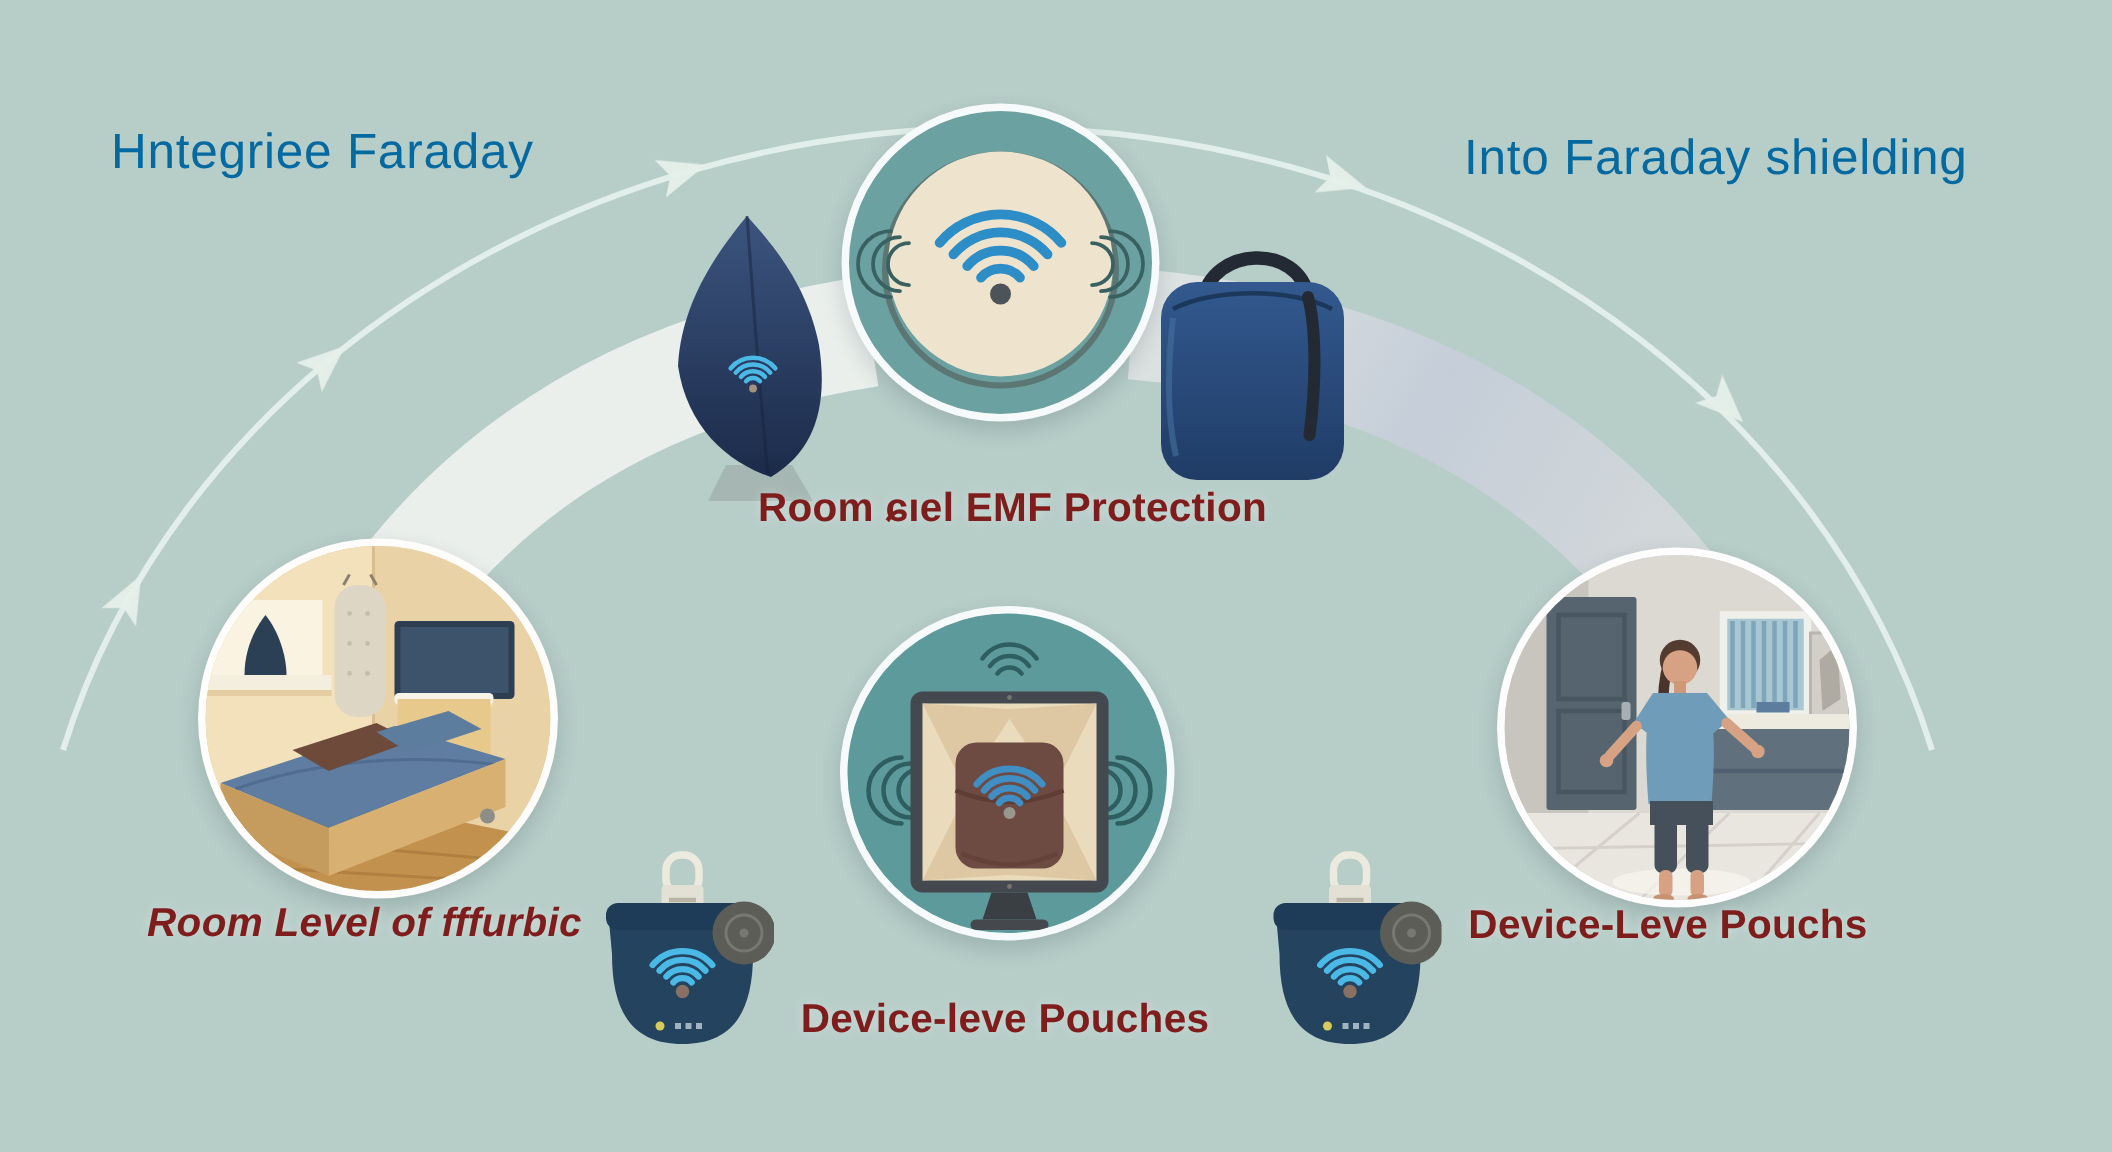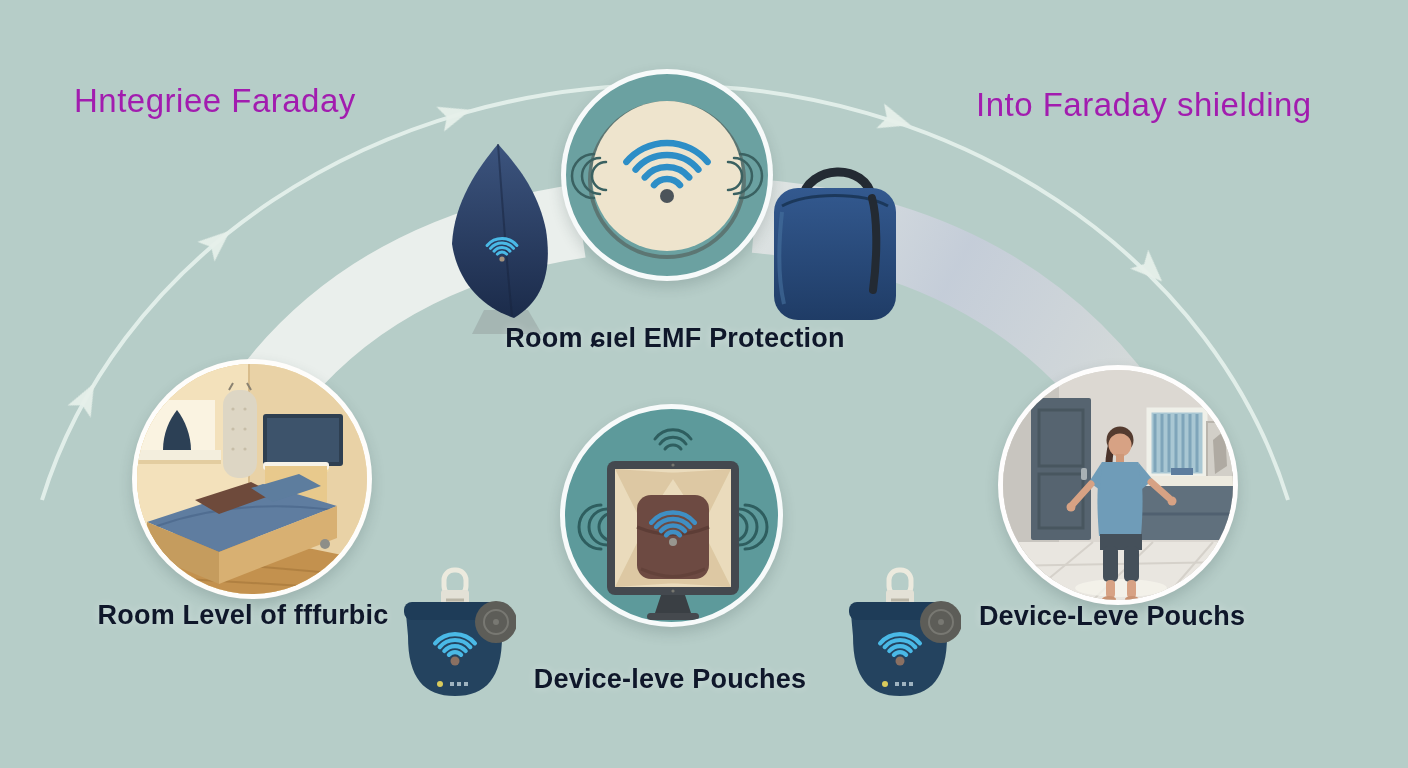--- a/index.html
+++ b/index.html
@@ -9,25 +9,25 @@
     font-family:"Liberation Sans","DejaVu Sans",sans-serif;
   }
   .layer{position:absolute;left:0;top:0;z-index:1;}
   .node{position:absolute;z-index:2;}
   .circle-node{
     box-sizing:border-box;border:5px solid rgba(255,255,255,.95);
     border-radius:50%;overflow:hidden;
     box-shadow:0 6px 14px rgba(40,60,60,.18);
   }
   .title{
-    position:absolute;z-index:3;color:#a21caf;font-size:33px;font-weight:500;
+    position:absolute;z-index:3;color:#0369a1;font-size:33px;font-weight:500;
     letter-spacing:.5px;white-space:nowrap;
   }
   .caption{
-    position:absolute;z-index:3;color:#0f172a;font-size:27px;font-weight:700;
+    position:absolute;z-index:3;color:#7f1d1d;font-size:27px;font-weight:700;
     letter-spacing:.2px;text-align:center;white-space:nowrap;
     text-shadow:0 0 8px rgba(255,255,255,.35);
   }
 </style>
 </head>
 <body>
 
 <div id="canvas">
 
   <svg class="layer" width="1408" height="768" viewBox="0 0 1408 768">
@@ -287,17 +287,17 @@
       <rect x="52" y="116" width="4" height="4" fill="#9fb3c0"></rect>
       <rect x="59" y="116" width="4" height="4" fill="#9fb3c0"></rect>
       <rect x="66" y="116" width="4" height="4" fill="#9fb3c0"></rect>
       <circle cx="98" cy="56" r="21" fill="#5d5d58"></circle>
       <circle cx="98" cy="56" r="12" fill="none" stroke="#787872" stroke-width="2"></circle>
       <circle cx="98" cy="56" r="3" fill="#787872"></circle>
     </svg>
   </div>
 
   <div class="caption" style="left:480px;top:323px;width:390px;">Room ɕıel EMF Protection</div>
-  <div class="caption" style="left:63px;top:600px;width:360px;">Room Level of fffurbic</div>
+  <div class="caption" style="left:63px;top:600px;width:360px;font-style:italic;">Room Level of fffurbic</div>
   <div class="caption" style="left:932px;top:601px;width:360px;">Device-Leve Pouchs</div>
   <div class="caption" style="left:495px;top:664px;width:350px;">Device-leve Pouches</div>
 
 </div>
 
 </body></html>

